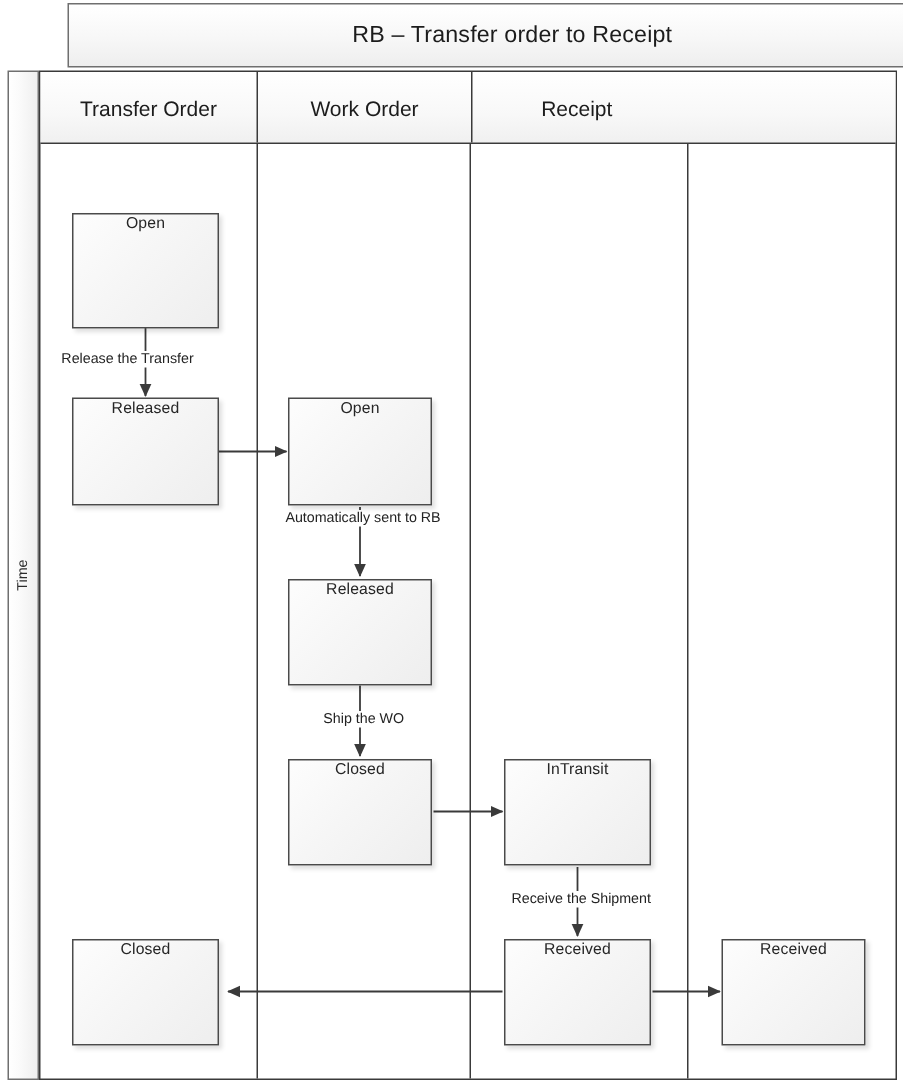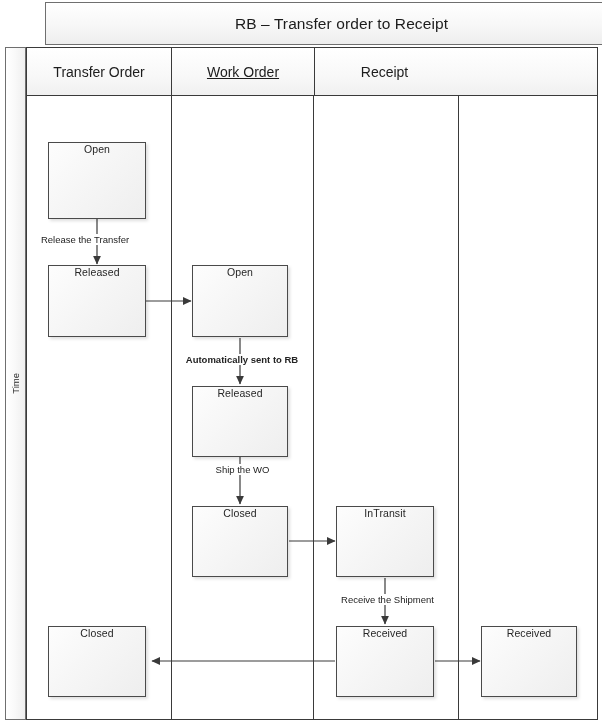--- a/index.html
+++ b/index.html
@@ -63,21 +63,21 @@
   .lane-bodies{display:flex;flex:1 1 auto;}
   .lane-body{
     border-right:1px solid #3a3a3a;
     box-sizing:border-box;
     position:relative;
   }
   .lane-body:last-child{border-right:none;}
 
   
   .w-to{width:145px;}
-  .w-wo{width:143px;text-decoration:underline;}
+  .w-wo{width:143px;}
   .w-sh{width:145px;}
   .w-rc{width:139px;}
 
   
   .canvas{
     position:absolute;left:0;top:0;width:602px;height:722px;
     pointer-events:none;
   }
   .canvas > *{pointer-events:auto;}
 
@@ -163,22 +163,22 @@
       <path d="M289,541 L335,541" stroke="#3a3a3a" stroke-width="1.2" fill="none" marker-end="url(#arrow)"></path>
 
       <path d="M385,578 L385,624" stroke="#3a3a3a" stroke-width="1.2" fill="none" marker-end="url(#arrow)"></path>
 
       <path d="M435,661 L480,661" stroke="#3a3a3a" stroke-width="1.2" fill="none" marker-end="url(#arrow)"></path>
 
       <path d="M335,661 L152,661" stroke="#3a3a3a" stroke-width="1.2" fill="none" marker-end="url(#arrow)"></path>
     </svg>
 
     <div class="edge-label" style="left:32px;top:234px;width:102px;">Release the Transfer</div>
-    <div class="edge-label" style="left:181px;top:354px;width:118px;font-weight:bold;">Automatically sent to RB</div>
-    <div class="edge-label" style="left:198px;top:464px;width:85px;">Ship the WO</div>
+    <div class="edge-label" style="left:181px;top:340px;width:118px;">Automatically sent to RB</div>
+    <div class="edge-label" style="left:198px;top:474px;width:85px;">Ship the WO</div>
     <div class="edge-label" style="left:328px;top:594px;width:115px;">Receive the Shipment</div>
 
     <div class="node" style="left:48px;top:142px;width:98px;height:77px;">
       <span class="node-label">Open</span>
     </div>
     <div class="node" style="left:48px;top:265px;width:98px;height:72px;">
       <span class="node-label">Released</span>
     </div>
     <div class="node" style="left:48px;top:626px;width:98px;height:71px;">
       <span class="node-label">Closed</span>

